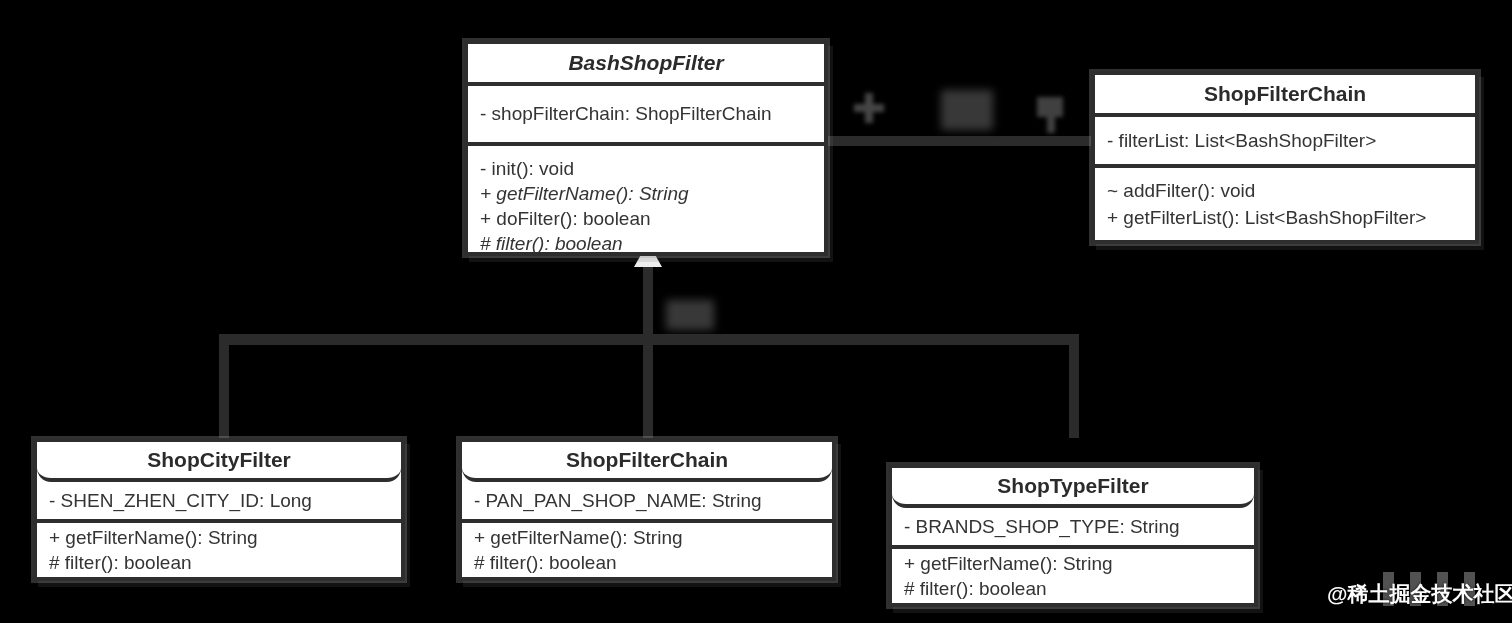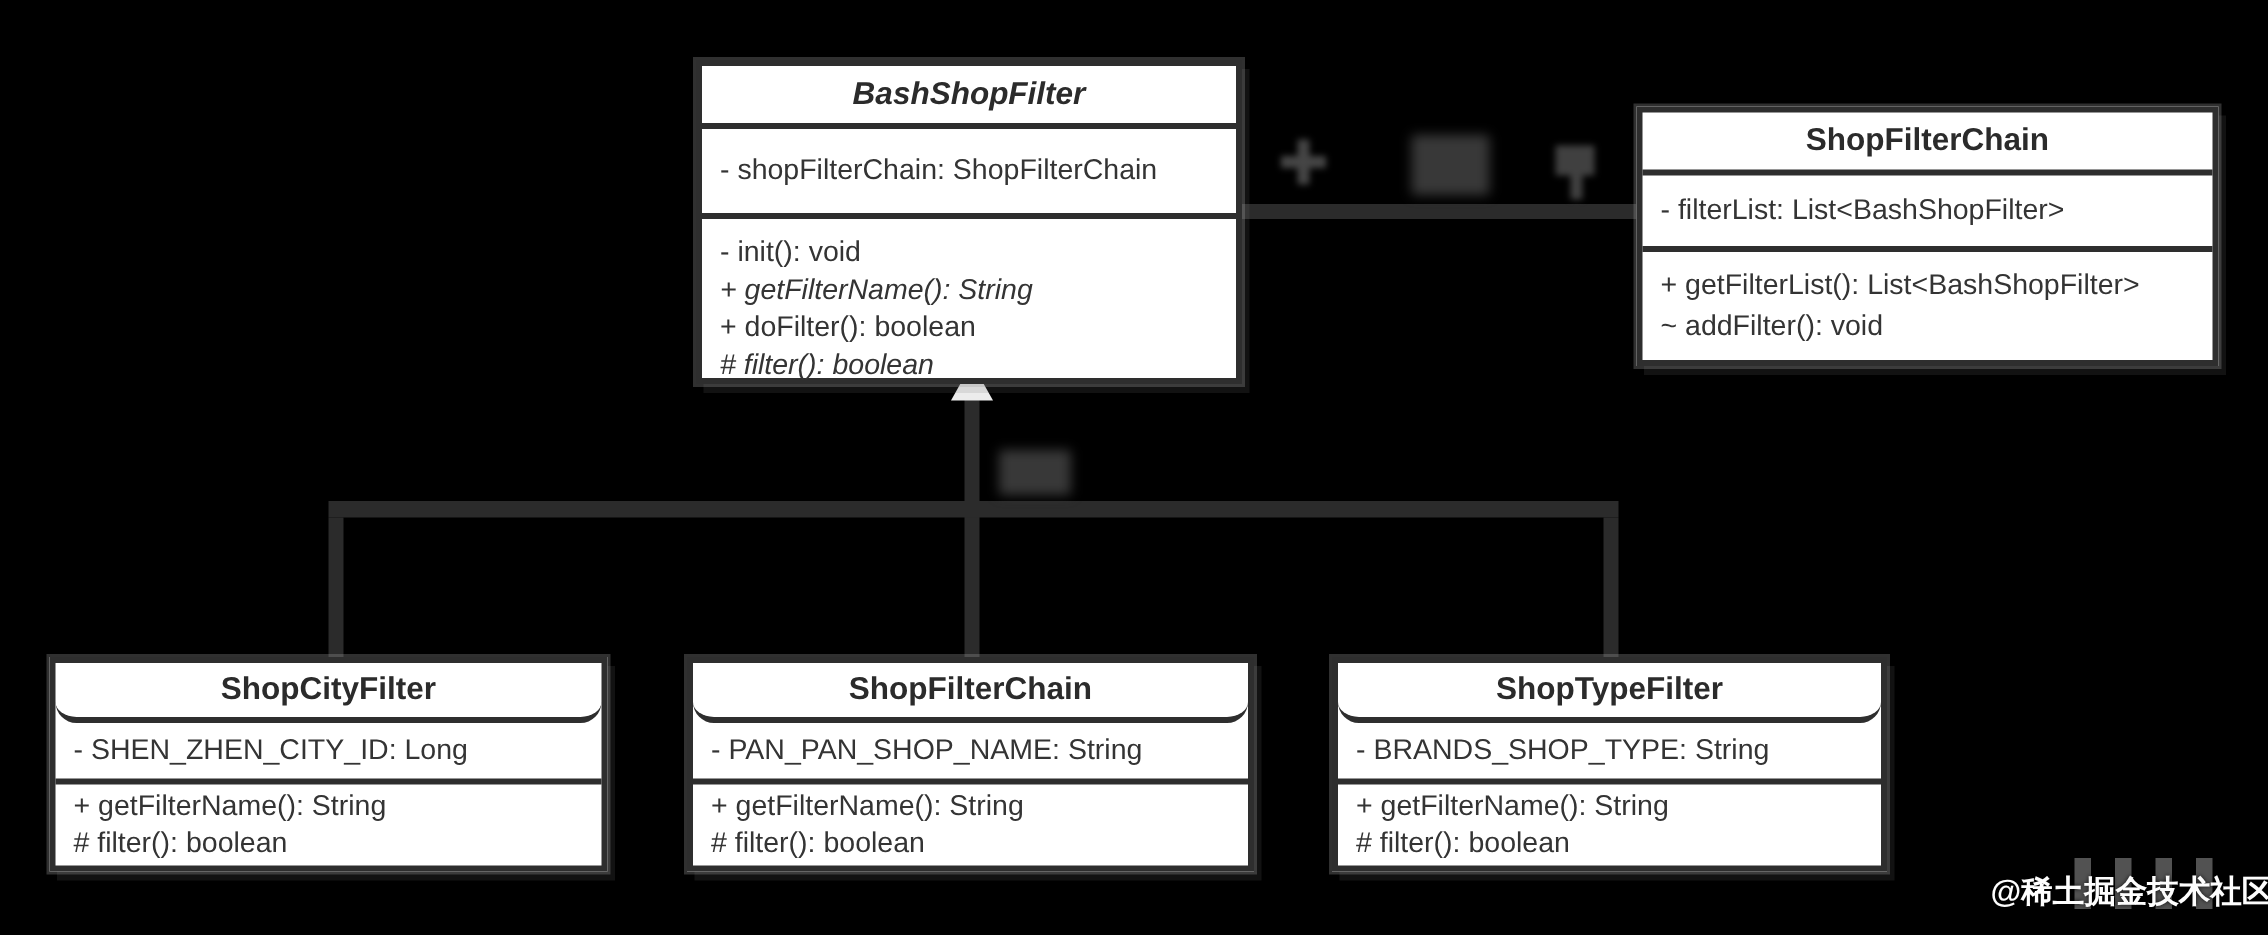--- a/index.html
+++ b/index.html
@@ -32,21 +32,21 @@
   #box-bash .uml-methods{height:106px;line-height:25px;padding-top:10px;}
   #box-chain{left:1091px;top:71px;width:380px;}
   #box-chain .uml-title{height:38px;}
   #box-chain .uml-attrs{height:51px;}
   #box-chain .uml-methods{height:72px;line-height:27px;padding-top:9px;}
   .sub-box .uml-title{height:36px;border-radius:14px;}
   .sub-box .uml-attrs{height:41px;align-items:center;}
   .sub-box .uml-methods{height:54px;line-height:25px;padding-top:2px;}
   #box-city{left:33px;top:438px;width:364px;}
   #box-name{left:458px;top:438px;width:370px;}
-  #box-type{left:888px;top:438px;width:362px;}
+  #box-type{left:888px;top:464px;width:362px;}
   
   .conn{position:absolute;background:#2b2b2b;}
   #conn-assoc      {left:828px;top:136px;width:263px;height:10px;}
   #conn-vert-main  {left:643px;top:265px;width:10px;height:173px;}
   #conn-horiz      {left:219px;top:334px;width:860px;height:11px;}
   #conn-drop-left  {left:219px;top:345px;width:10px;height:93px;}
   #conn-drop-right {left:1069px;top:345px;width:10px;height:93px;}
   .tri{
     position:absolute;left:634px;top:242px;width:0;height:0;
     border-left:14px solid transparent;border-right:14px solid transparent;
@@ -107,22 +107,22 @@
       <div class="m i"># filter(): boolean</div>
     </div>
   </div>
 
   <div class="uml-box" id="box-chain">
     <div class="uml-title">ShopFilterChain</div>
     <div class="uml-attrs">
       <div class="m">- filterList: List&lt;BashShopFilter&gt;</div>
     </div>
     <div class="uml-methods">
+      <div class="m">~ addFilter(): void</div>
       <div class="m">+ getFilterList(): List&lt;BashShopFilter&gt;</div>
-      <div class="m">~ addFilter(): void</div>
     </div>
   </div>
 
   <div class="uml-box sub-box" id="box-city">
     <div class="uml-title">ShopCityFilter</div>
     <div class="uml-attrs">
       <div class="m">- SHEN_ZHEN_CITY_ID: Long</div>
     </div>
     <div class="uml-methods">
       <div class="m">+ getFilterName(): String</div>

